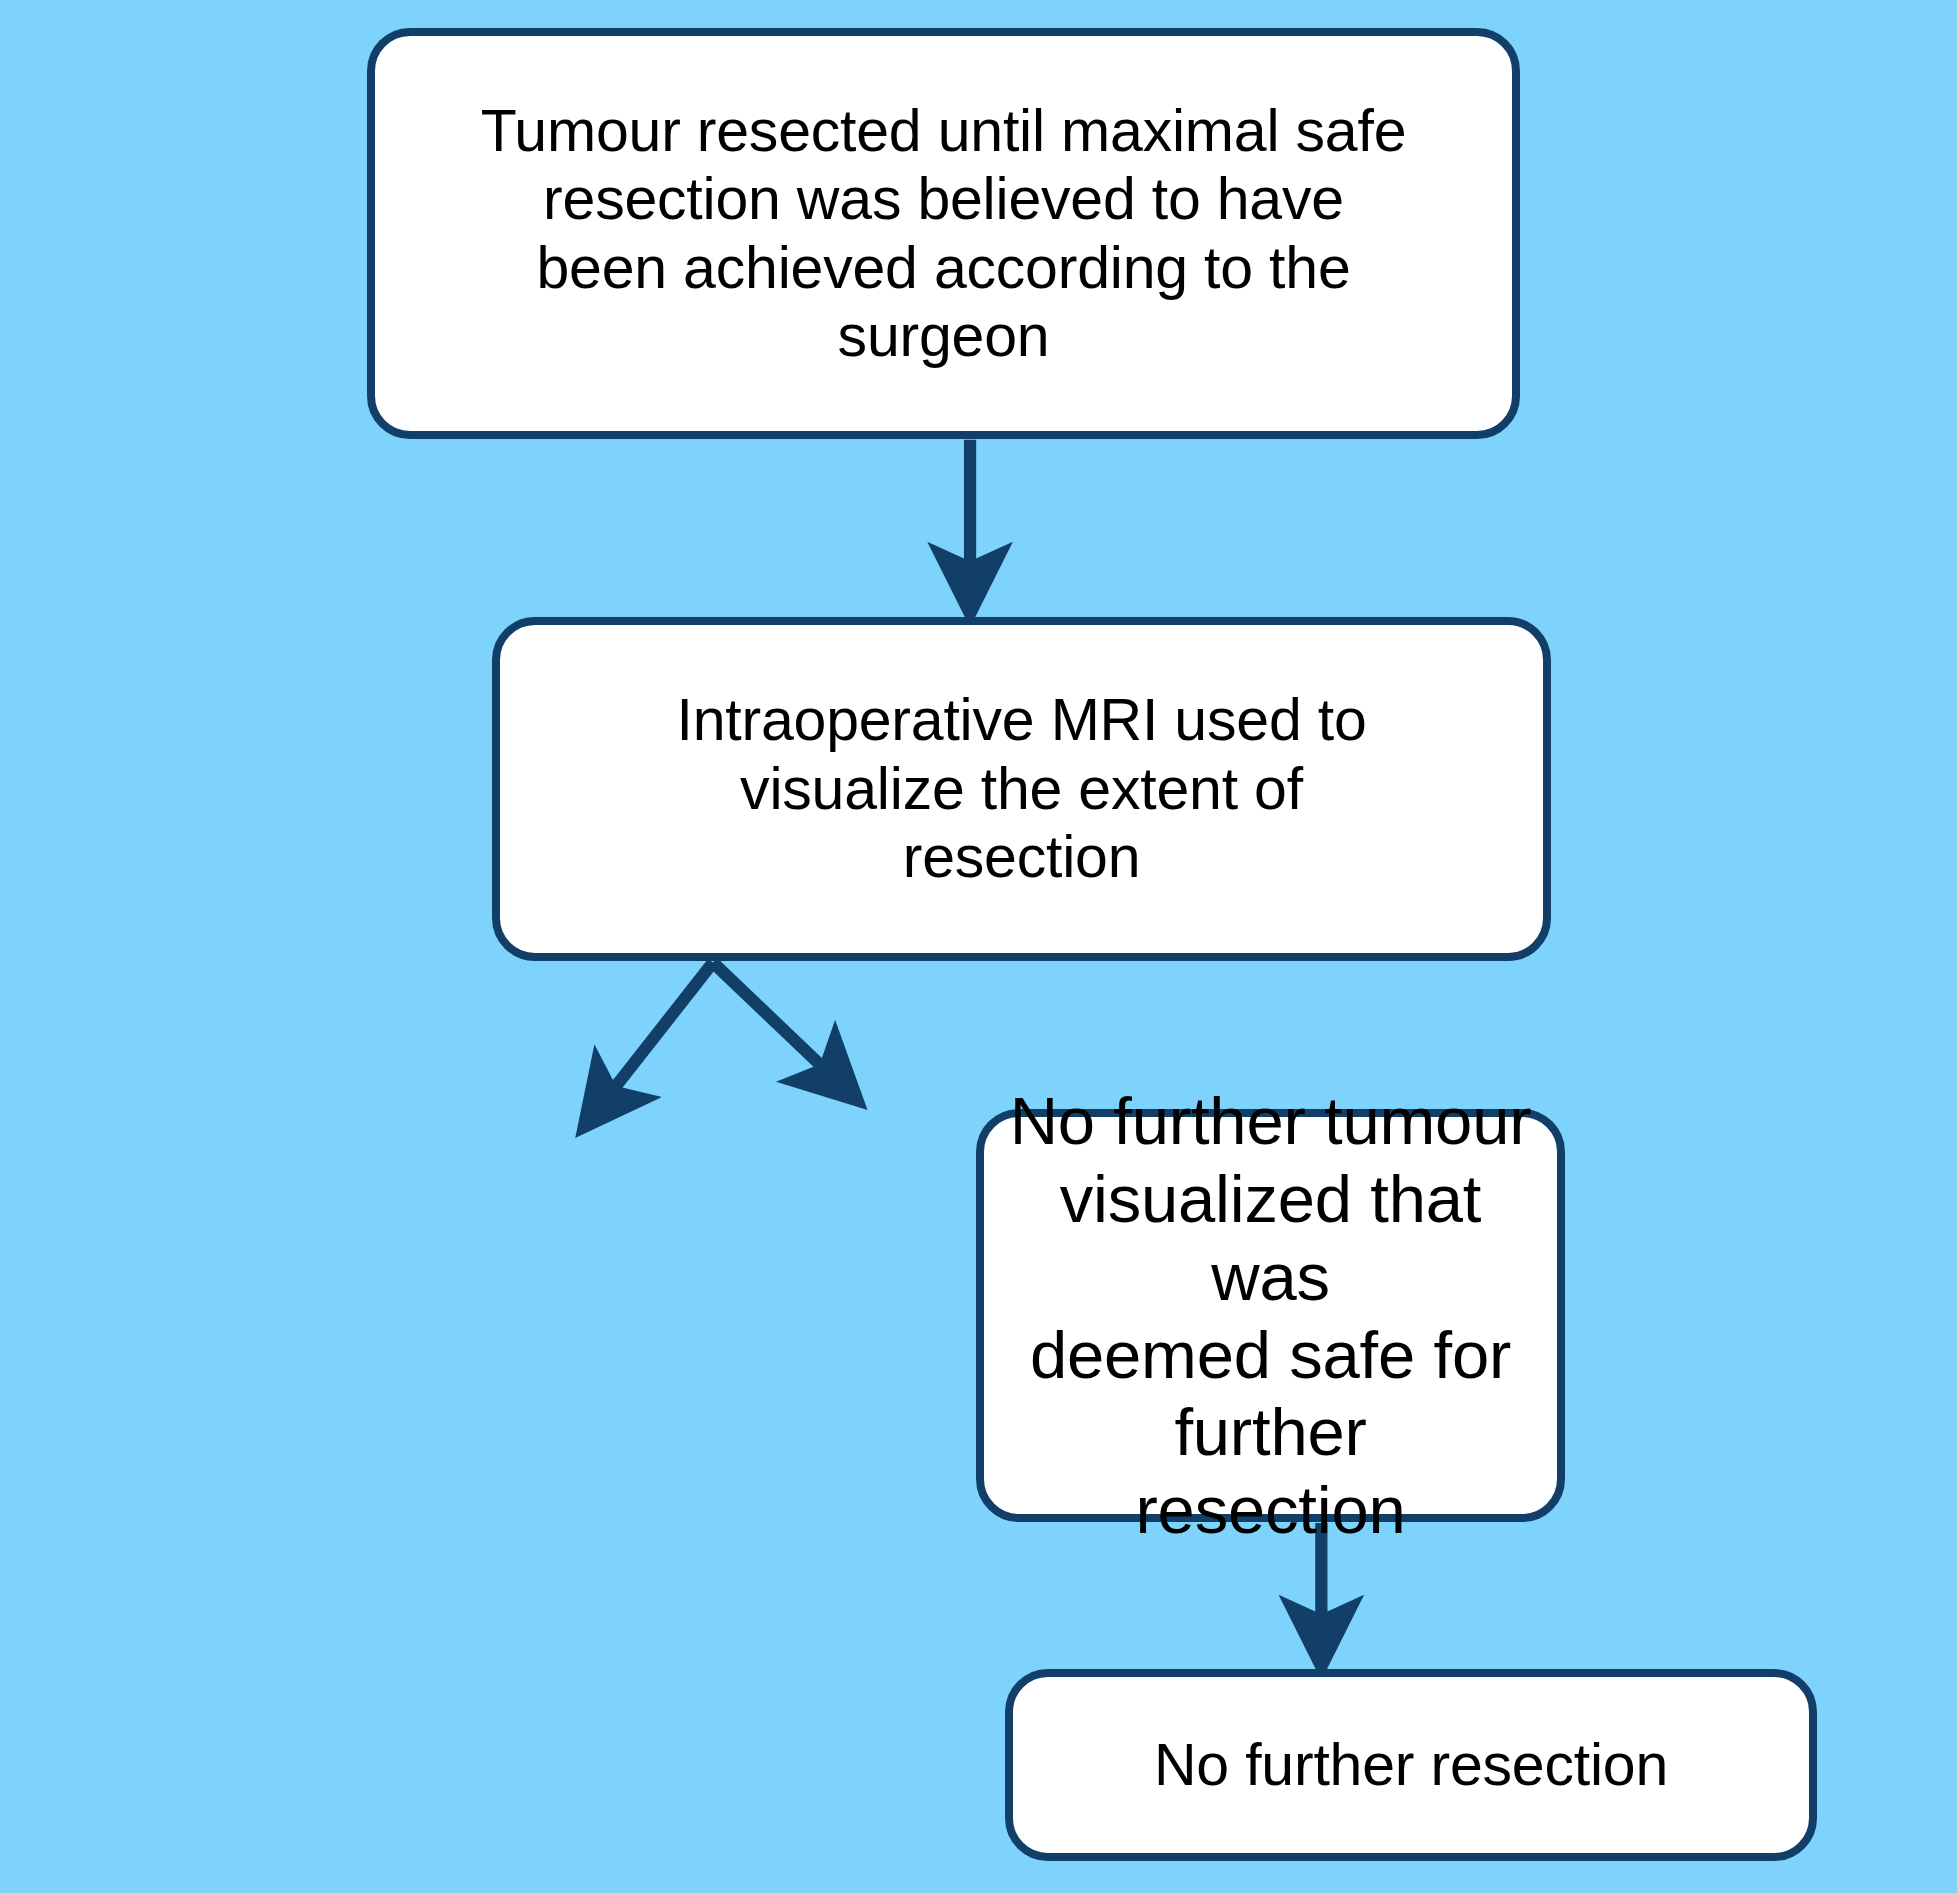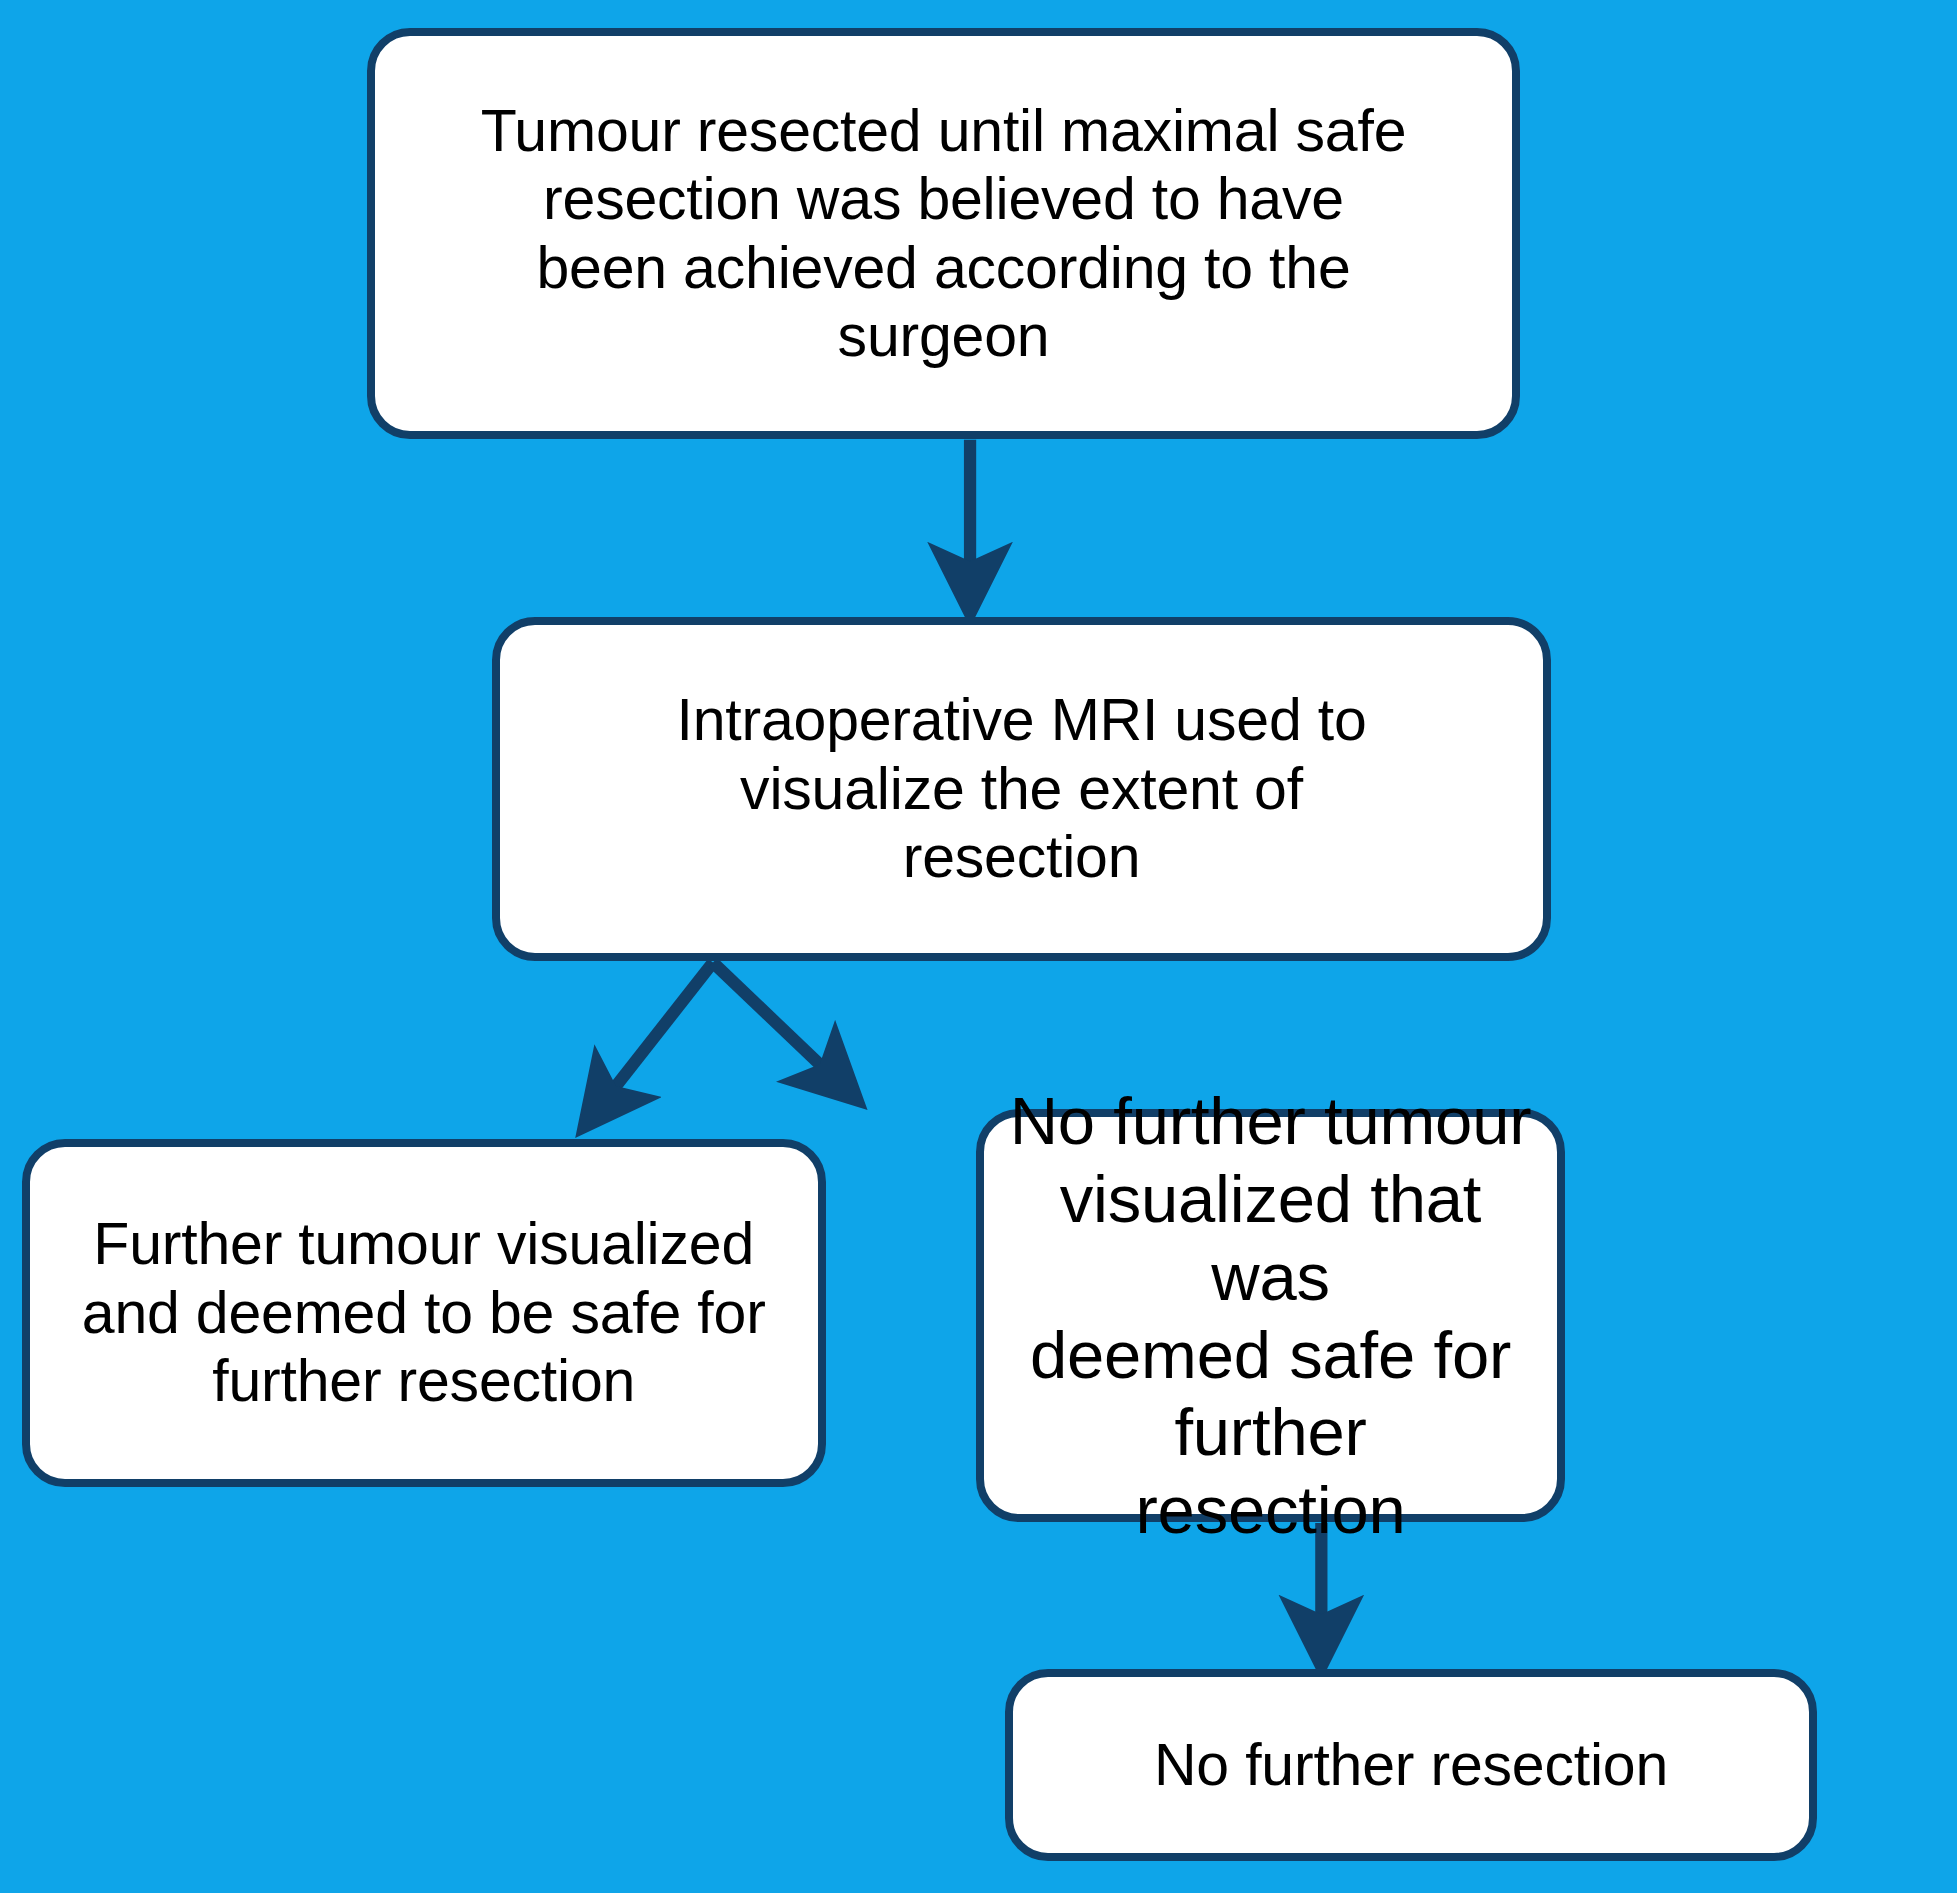--- a/index.html
+++ b/index.html
@@ -8,21 +8,21 @@
     padding: 0;
     background: #ffffff;
   }
   body {
     font-family: "Liberation Sans", sans-serif;
   }
   #canvas {
     position: relative;
     width: 1958px;
     height: 1894px;
-    background: #0ea5e9;
+    background: #7dd3fc;
     overflow: hidden;
   }
   .edge-layer {
     position: absolute;
     left: 0;
     top: 0;
     width: 1958px;
     height: 1894px;
     pointer-events: none;
   }
@@ -83,25 +83,20 @@
 been achieved according to the
 surgeon</span>
   </div>
 
   <div class="node" id="node-intraoperative-mri">
     <span class="node-text">Intraoperative MRI used to
 visualize the extent of
 resection</span>
   </div>
 
-  <div class="node" id="node-further-tumour">
-    <span class="node-text">Further tumour visualized
-and deemed to be safe for
-further resection</span>
-  </div>
 
   <div class="node" id="node-no-further-tumour">
     <span class="node-text">No further tumour
 visualized that was
 deemed safe for further
 resection</span>
   </div>
 
   <div class="node" id="node-no-further-resection">
     <span class="node-text">No further resection</span>

